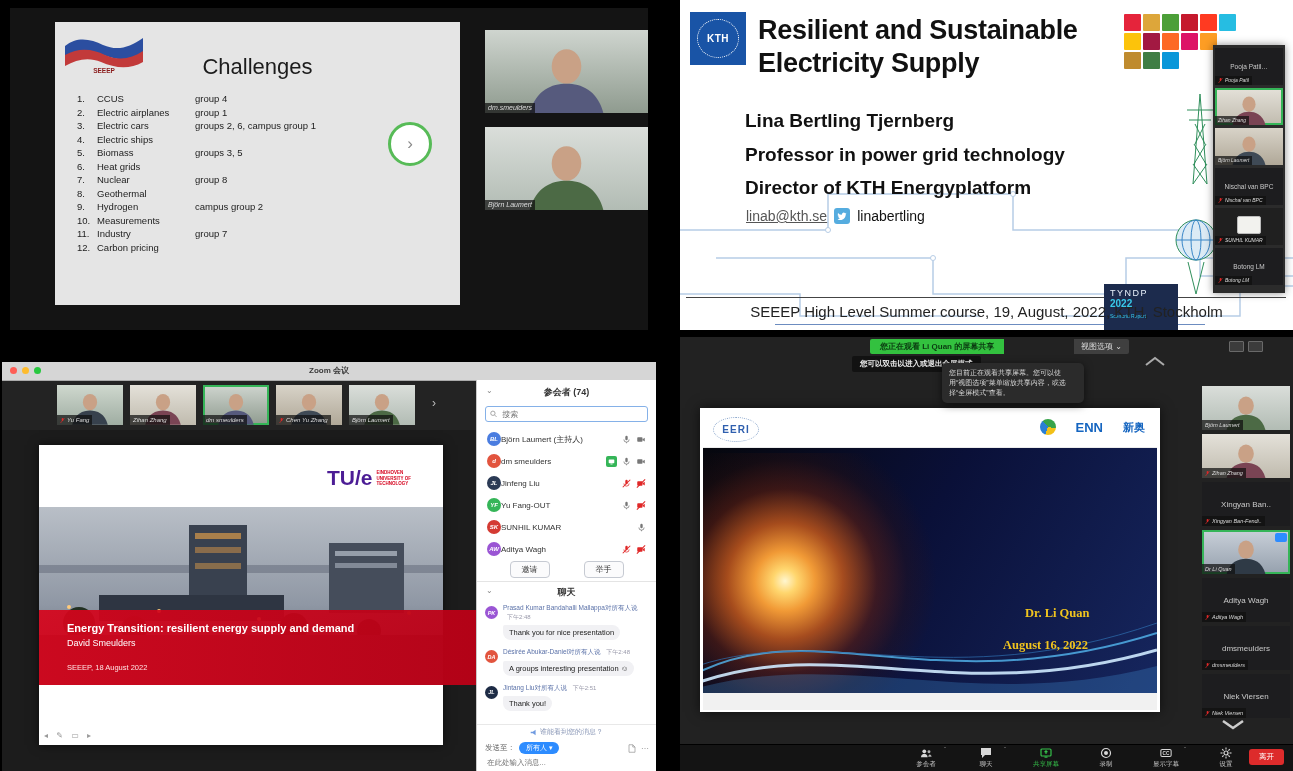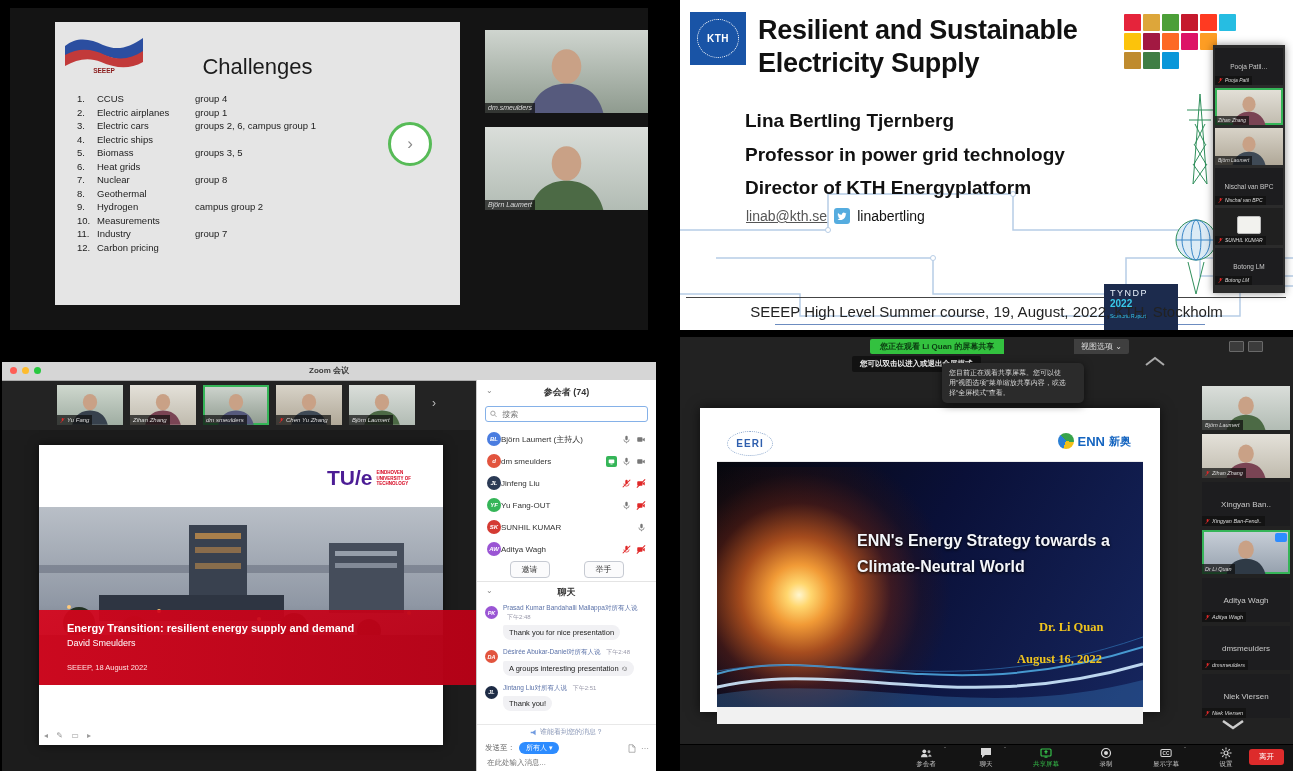--- a/index.html
+++ b/index.html
@@ -133,26 +133,26 @@
                font-size:8px;font-weight:bold;display:flex;align-items:center;padding:0 10px;border-radius:2px 0 0 2px}
   .br-viewopts{position:absolute;left:394px;top:2px;height:15px;background:#3f3f3f;color:#ddd;font-size:8px;
                display:flex;align-items:center;padding:0 7px;border-radius:0 2px 2px 0}
   .br-tip1{position:absolute;left:172px;top:19px;background:#121212;color:#ececec;font-size:7.5px;
            font-weight:bold;padding:3px 8px;border-radius:2px;z-index:4}
   .br-tip2{position:absolute;left:262px;top:26px;width:128px;background:#2b2b2b;color:#d8d8d8;font-size:7px;
            line-height:10px;padding:5px 7px;border-radius:5px;box-shadow:0 2px 8px rgba(0,0,0,.6);z-index:5}
   .br-viewicons{position:absolute;left:549px;top:4px;display:flex;gap:4px}
   .vic{width:13px;height:9px;background:#3c3c3c;border:1px solid #696969;border-radius:1px}
   .br-chevup{position:absolute;left:462px;top:17px}
-  .enn-frame{position:absolute;left:20px;top:71px;width:460px;height:304px;background:#fff;padding:17px;
+  .enn-frame{position:absolute;left:20px;top:71px;width:460px;height:304px;background:#fff;padding:3px;
              box-sizing:border-box;box-shadow:0 0 12px rgba(0,0,0,.6)}
   .enn-head{height:36px;background:#fff;position:relative;border-bottom:1px solid #ececec}
   .eeri{position:absolute;left:10px;top:6px;width:44px;height:23px;border:1px dotted #8aa6cc;border-radius:50%;
         display:flex;align-items:center;justify-content:center;color:#2f5fae;font-weight:bold;font-size:10px;letter-spacing:1px}
-  .ennlogo{position:absolute;right:12px;top:8px;display:flex;align-items:center;gap:4px}
+  .ennlogo{position:absolute;right:12px;top:8px;display:flex;align-items:center;gap:20px}
   .enn-ball{width:16px;height:16px;border-radius:50%;
             background:conic-gradient(from 200deg,#2a7fd4 0 120deg,#37a34a 120deg 260deg,#f2c018 260deg 360deg)}
   .enn-en{color:#1565c0;font-weight:bold;font-size:13px}
   .enn-cn{color:#1565c0;font-size:11px;font-weight:bold}
   .enn-body{position:relative;height:245px;background:linear-gradient(120deg,#06070d,#0a1038 45%,#16265e);overflow:hidden}
   .galaxy{position:absolute;left:-30px;top:5px;width:270px;height:240px;
     background:radial-gradient(circle at 112px 128px,#fff6cf 0,#ffd66e 12px,#f19a36 30px,rgba(193,87,28,.85) 58px,rgba(110,35,15,.5) 92px,rgba(60,20,10,.25) 122px,transparent 152px)}
   .waves{position:absolute;right:0;bottom:0;width:460px;height:115px}
   .enn-title{position:absolute;left:140px;top:66px;font-size:16px;font-weight:bold;color:#f4f6fb;
              line-height:26px;text-shadow:0 1px 3px #000;z-index:2}
@@ -802,24 +802,20 @@
       </div>
     </div>
     <div class="enn-body">
       <div class="galaxy"></div>
       <svg class="waves" viewBox="0 0 460 115" preserveAspectRatio="none">
         <path d="M0 95 C120 35 240 125 460 55" stroke="#54b8f0" stroke-width="2" fill="none" opacity=".8"></path>
         <path d="M0 105 C140 55 260 130 460 72" stroke="#cfeaff" stroke-width="3" fill="none" opacity=".9"></path>
         <path d="M0 110 C150 70 280 135 460 88 V115 H0 Z" fill="rgba(70,150,220,.28)"></path>
         <path d="M0 88 C130 45 250 118 460 45" stroke="#2e6fb0" stroke-width="1" fill="none" opacity=".7"></path>
       </svg>
-      <div class="enn-title">
-        <div>ENN's Energy Strategy towards a</div>
-        <div>Climate-Neutral World</div>
-      </div>
       <div class="enn-speaker">Dr. Li Quan</div>
       <div class="enn-date">August 16, 2022</div>
     </div>
     <div class="enn-foot"></div>
   </div>
   <div class="br-tiles">
 
       <div class="vtile k-p2">
         <svg class="person" viewBox="0 0 100 62" preserveAspectRatio="xMidYMax meet">
           <ellipse class="head" cx="50" cy="24" rx="12" ry="14"></ellipse>

